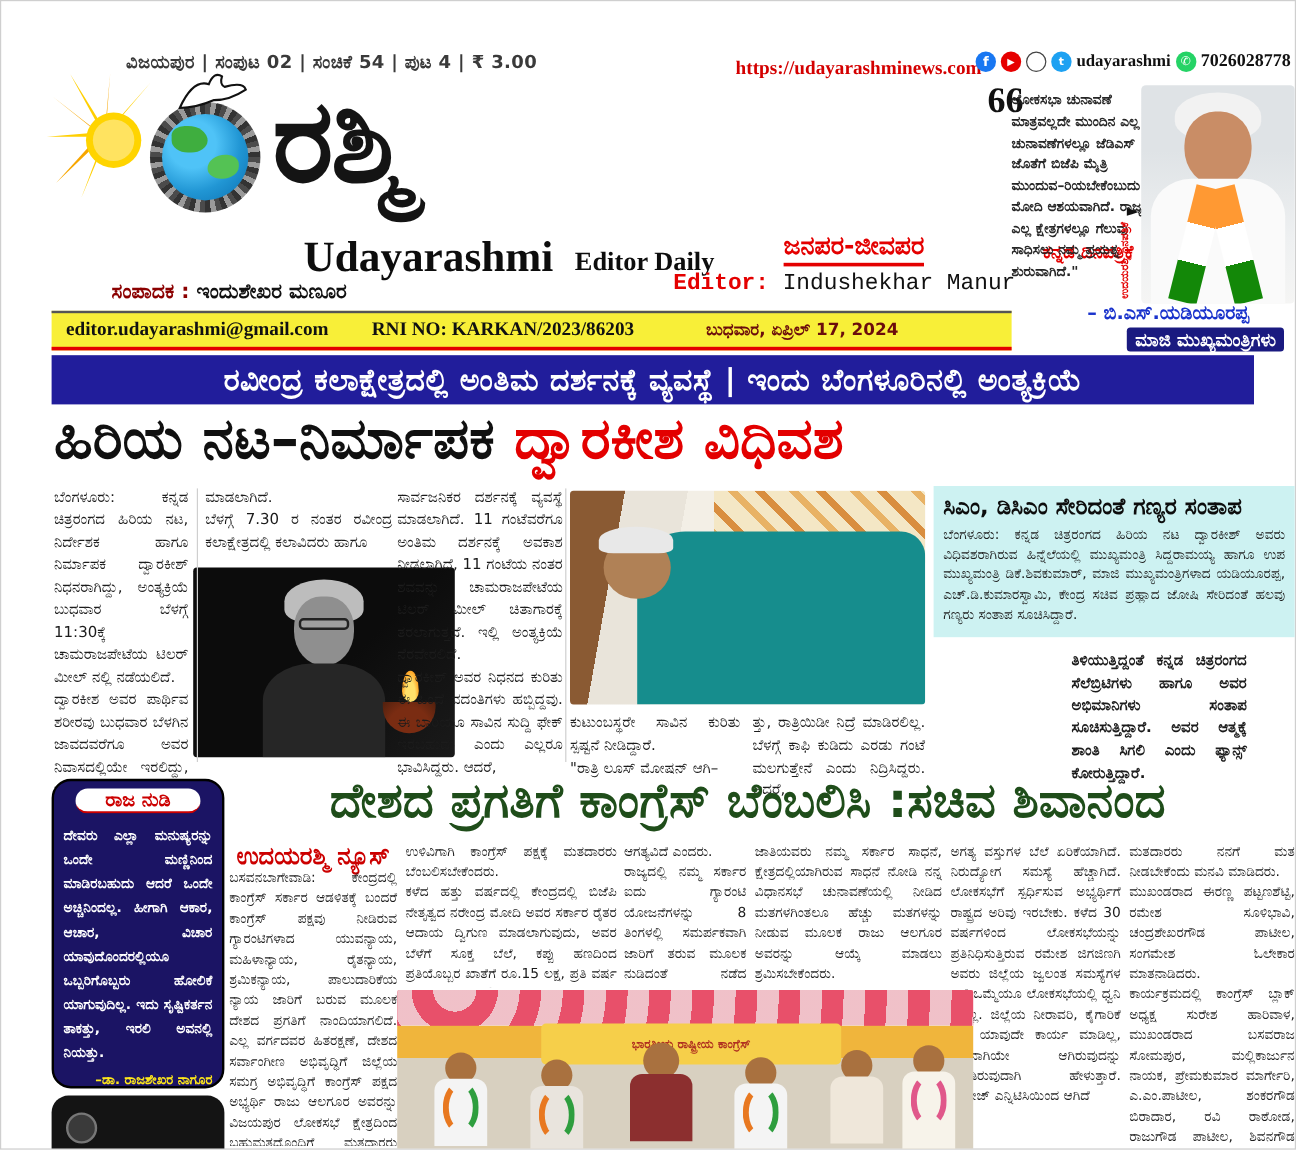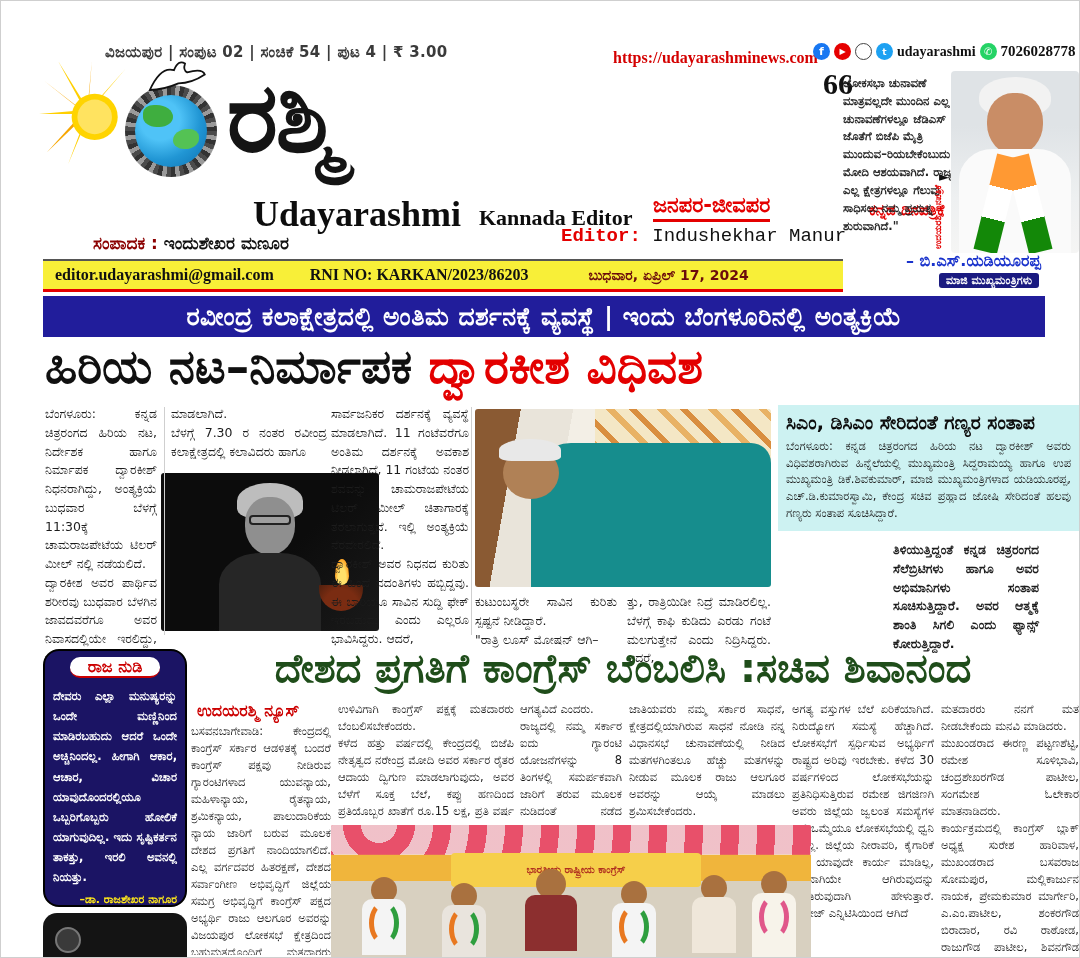--- a/index.html
+++ b/index.html
@@ -44,21 +44,21 @@
   .qtext { position:absolute; left:20px; top:8px; width:122px; font-size:11.5px; font-weight:bold; color:#262626; line-height:1.55; }
   .vlabel { position:absolute; left:110px; top:118px; writing-mode:vertical-rl; transform:rotate(180deg); font-size:9px; font-weight:bold; color:#e40000; }
   .qarrow { position:absolute; left:116px; top:102px; font-size:13px; color:#111; }
   .bsy-photo { position:absolute; left:128px; top:4px; width:128px; height:182px; background:linear-gradient(180deg,#dfe3e6 0 30%,#eef0f1 70%,#f5f5f4 100%); border-radius:4px; overflow:hidden; }
   .bsy-hair { position:absolute; left:28px; top:6px; width:72px; height:40px; background:#f2f2f2; border-radius:50% 50% 40% 40%; }
   .bsy-face { position:absolute; left:36px; top:22px; width:56px; height:62px; background:#c98d66; border-radius:46% 46% 50% 50%; }
   .bsy-body { position:absolute; left:8px; top:78px; width:112px; height:104px; background:#fafafa; border-radius:30% 30% 0 0; }
   .bsy-scarf { position:absolute; left:34px; top:84px; width:24px; height:98px; background:linear-gradient(180deg,#ff9933 0 33%,#ffffff 33% 66%,#138808 66%); transform:rotate(14deg); }
   .bsy-scarf2 { position:absolute; left:66px; top:84px; width:24px; height:98px; background:linear-gradient(180deg,#ff9933 0 33%,#ffffff 33% 66%,#138808 66%); transform:rotate(-14deg); }
   .q-author { position:absolute; left:905px; top:250px; font-size:16px; font-weight:bold; color:#1a33cc; text-shadow:1px 1px 0 #fff,-1px -1px 0 #fff; }
-  .q-author-title { position:absolute; left:938px; top:272px; font-size:11px; font-weight:bold; color:#fff; background:#1a1a80; padding:1px 7px; border-radius:3px; }
+  .q-author-title { position:absolute; left:938px; top:272px; font-size:15px; font-weight:bold; color:#fff; background:#1a1a80; padding:1px 7px; border-radius:3px; }
 
   
   .yellow-bar { position:absolute; left:42px; top:258px; width:800px; height:33px; background:#f8ef38; border-top:2px solid #555; border-bottom:3px solid #e40000; display:flex; align-items:center; }
   .yb-email { font-size:16px; font-weight:bold; color:#111; font-family:"Liberation Serif",serif; margin-left:12px; }
   .yb-rni { font-size:16px; font-weight:bold; color:#111; font-family:"Liberation Serif",serif; margin-left:36px; }
   .yb-date { font-size:14px; font-weight:bold; color:#6b0c0c; margin-left:60px; }
   .ticker { position:absolute; left:42px; top:295px; width:1002px; height:41px; background:#211d9b; display:flex; align-items:center; justify-content:center; }
   .ticker span { color:#fff; font-size:25px; font-weight:bold; letter-spacing:.5px; }
 
   
@@ -90,29 +90,29 @@
   .after-left { position:absolute; left:780px; top:540px; width:142px; }
   .after-right { position:absolute; left:892px; top:540px; width:146px;font-weight:bold; }
 
   
   .cyan-box { position:absolute; left:777px; top:404px; width:301px; height:126px; background:#cdf2f2; padding:6px 8px 4px 8px; }
   .cyan-title { font-size:19px; font-weight:bold; color:#0d0d0d; margin-bottom:4px; }
   .cyan-body { font-size:11.5px; line-height:1.45; color:#1c1c1c; text-align:justify; }
 
   
   .raja-box { position:absolute; left:42px; top:648px; width:144px; height:258px; background:#1b1464; border:2px solid #000; border-radius:16px; padding:6px 8px; }
-  .raja-title { width:90px; margin:0 auto; background:#fff; border-radius:10px; text-align:center; font-size:16px; font-weight:bold; color:#cc0000; border-bottom:2px solid #cc0000; }
+  .raja-title { width:104px; margin:0 auto; background:#fff; border-radius:10px; text-align:center; font-size:16px; font-weight:bold; color:#cc0000; border-bottom:2px solid #cc0000; }
   .raja-body { margin-top:8px; font-size:11.5px; font-weight:bold; color:#fff; line-height:1.75; text-align:justify; }
   .raja-author { margin-top:6px; font-size:11px; font-weight:bold; color:#ffe81a; text-align:right; }
   .black-box { position:absolute; left:42px; top:912px; width:144px; height:46px; background:#141414; border-radius:14px 14px 0 0; }
   .black-box .dot { position:absolute; left:12px; top:14px; width:26px; height:26px; border-radius:50%; background:#3a3a3a; border:2px solid #777; }
 
   
   .green-headline { position:absolute; left:186px; top:644px; width:872px; text-align:center; font-size:40px; font-weight:bold; color:#1f4d1a; white-space:nowrap; }
-  .byline { position:absolute; left:196px; top:700px; width:130px; font-size:16px; font-weight:bold; color:#cc0000; }
+  .byline { position:absolute; left:196px; top:700px; width:130px; font-size:20px; font-weight:bold; color:#cc0000; }
   .small { font-size:11.5px; line-height:1.48; color:#1c1c1c; text-align:justify; white-space:pre-line; }
   .c-col1 { position:absolute; left:190px; top:722px; width:140px; height:232px; overflow:hidden; }
   .c-col2 { position:absolute; left:337px; top:700px; width:176px; height:122px; overflow:hidden; }
   .c-col3 { position:absolute; left:519px; top:700px; width:102px; height:122px; overflow:hidden; }
   .c-col4 { position:absolute; left:628px; top:700px; width:156px; height:122px; overflow:hidden; }
   .c-col5 { position:absolute; left:791px; top:700px; width:142px; height:256px; overflow:hidden; }
   .c-col6 { position:absolute; left:940px; top:700px; width:138px; height:256px; overflow:hidden; }
   .congress-photo { position:absolute; left:330px; top:824px; width:480px; height:134px; overflow:hidden; border-radius:2px;
      background:linear-gradient(180deg,#e8506a 0 22%,#f0b53c 22% 42%,#d8d0c0 42% 100%); }
   .drape { position:absolute; left:0; top:0; width:100%; height:30px;
@@ -164,21 +164,21 @@
           <span class="land2"></span>
         </span>
       <svg viewBox="0 0 60 40" style="position:absolute;left:18px;top:-2px;width:70px;height:44px;">
         <path d="M8 30 Q18 8 30 12 Q34 2 40 6 Q38 12 42 14 Q56 10 58 16 Q46 24 34 24 Q20 30 8 30 Z" fill="#ffffff" stroke="#111" stroke-width="1.6"></path>
       </svg>
     </span>
     <span>ರಶ್ಮಿ</span>
   </div>
 
   <div class="en-title">Udayarashmi</div>
-  <div class="en-sub">Kannada Editor</div>
+  <div class="en-sub">Editor Daily</div>
   <div class="tagline">ಜನಪರ-ಜೀವಪರ</div>
   <div class="papertype">ಕನ್ನಡ ದಿನಪತ್ರಿಕೆ</div>
   <div class="editor-kn">
     <span class="lbl">ಸಂಪಾದಕ :</span>
     <span>ಇಂದುಶೇಖರ ಮಣೂರ</span>
   </div>
   <div class="editor-en">
     <span class="lbl">Editor:</span>
     <span>Indushekhar Manur</span>
   </div>

